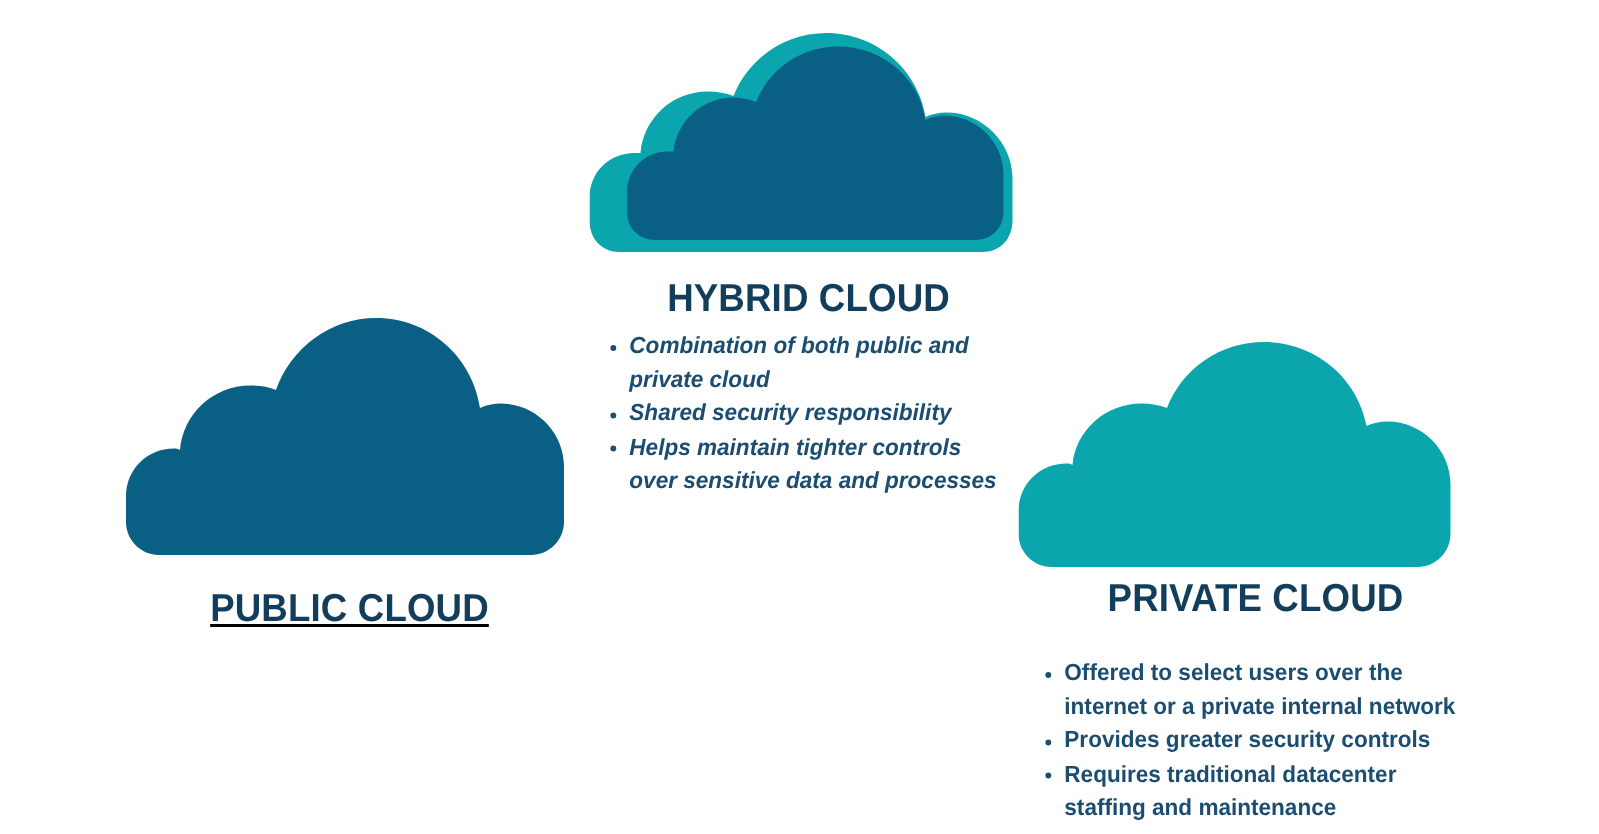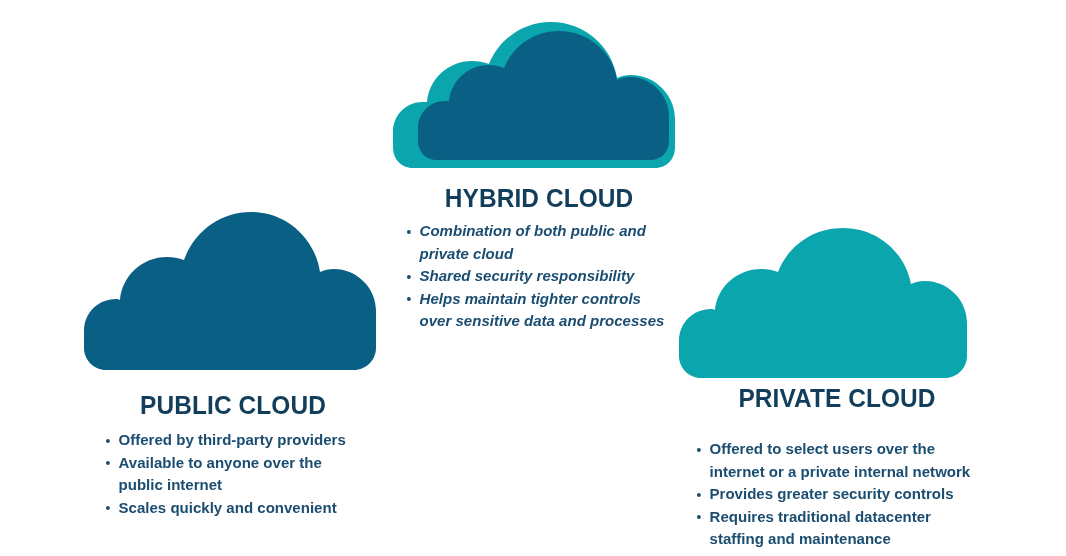--- a/index.html
+++ b/index.html
@@ -68,21 +68,21 @@
     position: absolute;
     left: 2px;
     top: 9.5px;
     width: 4px;
     height: 4px;
     border-radius: 50%;
     background: #1b4d71;
   }
 
   
-  #public-cloud-panel  { left: 88px;  top: 392px; width: 290px; }
+  #public-cloud-panel  { left: 88px;  top: 392px; width: 290px; text-decoration: underline; }
   #public-cloud-panel .bullets { margin-top: 11px; padding-left: 16px; }
 
   #hybrid-cloud-panel  { left: 400px; top: 185px; width: 278px; }
   #hybrid-cloud-panel .bullets { margin-top: 9px; padding-left: 5px; font-style: italic; }
 
   #private-cloud-panel { left: 690px; top: 385px; width: 294px; }
   #private-cloud-panel .bullets { margin-top: 27px; padding-left: 5px; }
 </style>
 </head>
 <body style="background: rgb(255, 255, 255);">
@@ -147,25 +147,20 @@
                C240 58 245 57 250 57
                C273 57 292 76 292 99
                L292 136
                C292 148 282 158 270 158
                Z" fill="#0a5f84"></path>
     </svg>
   </div>
 
   <div class="panel" id="public-cloud-panel">
     <div class="panel-title" style="color: rgb(18, 62, 92);">PUBLIC CLOUD</div>
-    <ul class="bullets">
-      <li style="color: rgb(27, 77, 113);">Offered by third-party providers</li>
-      <li style="color: rgb(27, 77, 113);">Available to anyone over the public internet</li>
-      <li style="color: rgb(27, 77, 113);">Scales quickly and convenient</li>
-    </ul>
   </div>
 
   <div class="cloud-wrap" id="private-cloud-graphic">
     <svg viewBox="0 0 292 150" width="292" height="150" xmlns="http://www.w3.org/2000/svg">
       <path d="M22 150
                C10 150 0 140 0 128
                L0 113
                C0 95 14 81 32 81
                C33 81 35 81 36 82
                C38 59 58 41 82 41

